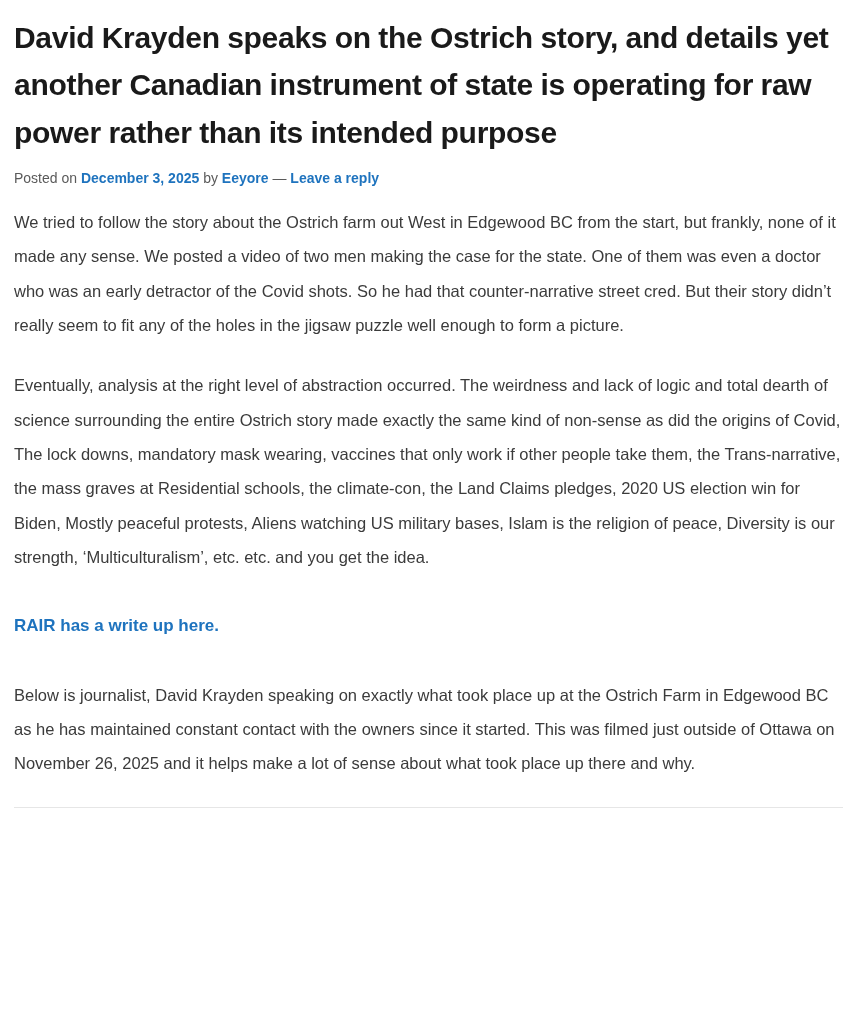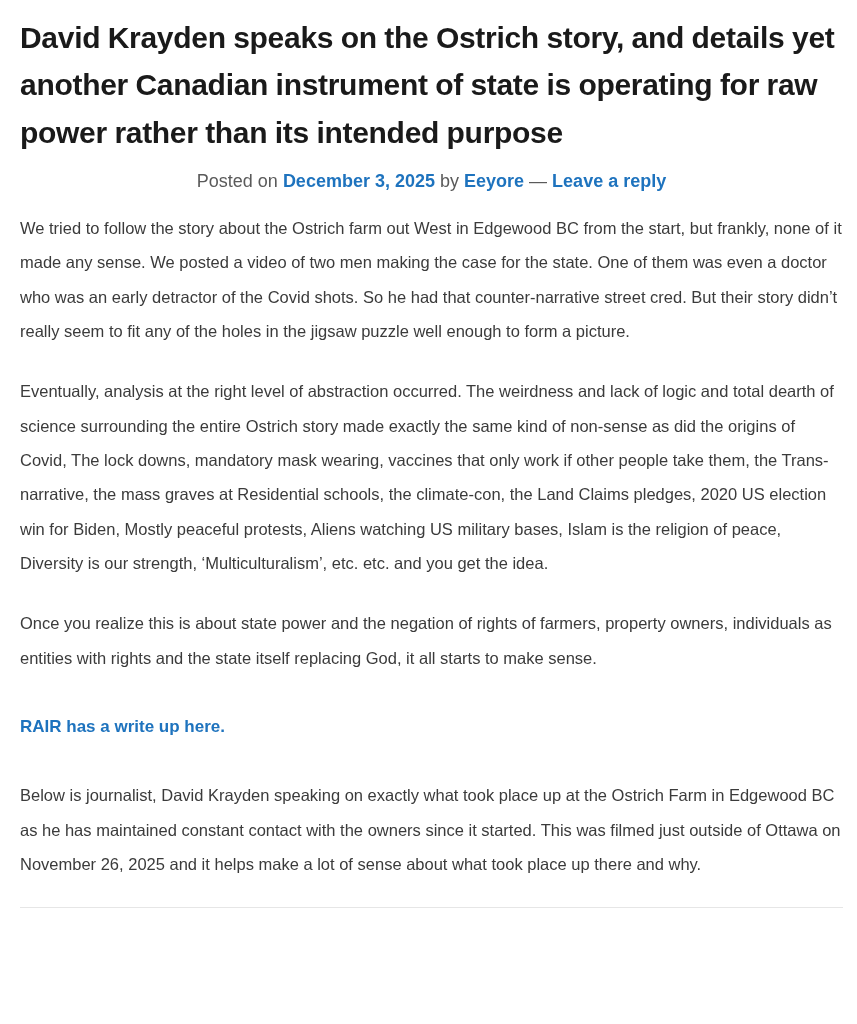--- a/index.html
+++ b/index.html
@@ -10,38 +10,37 @@
   body {
     width: 857px;
     min-height: 1024px;
     font-family: "Liberation Sans", sans-serif;
     color: #2b2b2b;
     -webkit-font-smoothing: antialiased;
   }
   .page {
     width: 857px;
     box-sizing: border-box;
-    padding: 14px 14px 0 20px;
+    padding: 14px 14px 0 14px;
   }
   .entry-title {
     font-family: "Liberation Sans", sans-serif;
     font-size: 30px;
     line-height: 1.58;
     font-weight: 700;
     color: #1a1a1a;
     letter-spacing: -0.3px;
     margin: 0 0 6px 0;
     word-spacing: -0.5px;
   }
   .entry-meta {
-    font-size: 18px;
+    font-size: 14px;
     line-height: 1.5;
     color: #5a5a5a;
     margin: 12px 0 0 0;
-    text-align: center;
   }
   .entry-meta a {
     color: #1e73be;
     text-decoration: none;
     font-weight: 700;
   }
   .entry-meta .sep {
     color: #5a5a5a;
   }
   .entry-content {
@@ -83,21 +82,20 @@
     <a href="#">December 3, 2025</a>
     <span>by</span>
     <a href="#">Eeyore</a>
     <span class="sep">—</span>
     <a href="#">Leave a reply</a>
   </div>
 
   <div class="entry-content">
     <p>We tried to follow the story about the Ostrich farm out West in Edgewood BC from the start, but frankly, none of it made any sense. We posted a video of two men making the case for the state. One of them was even a doctor who was an early detractor of the Covid shots. So he had that counter-narrative street cred. But their story didn’t really seem to fit any of the holes in the jigsaw puzzle well enough to form a picture.</p>
     <p>Eventually, analysis at the right level of abstraction occurred. The weirdness and lack of logic and total dearth of science surrounding the entire Ostrich story made exactly the same kind of non-sense as did the origins of Covid, The lock downs, mandatory mask wearing, vaccines that only work if other people take them, the Trans-narrative, the mass graves at Residential schools, the climate-con, the Land Claims pledges, 2020 US election win for Biden, Mostly peaceful protests, Aliens watching US military bases, Islam is the religion of peace, Diversity is our strength, ‘Multiculturalism’, etc. etc. and you get the idea.</p>
-    <p>Once you realize this is about state power and the negation of rights of farmers, property owners, individuals as entities with rights and the state itself replacing God, it all starts to make sense.</p>
     <p class="link-para">
       <a href="#">RAIR has a write up here.</a>
     </p>
     <p>Below is journalist, David Krayden speaking on exactly what took place up at the Ostrich Farm in Edgewood BC as he has maintained constant contact with the owners since it started. This was filmed just outside of Ottawa on November 26, 2025 and it helps make a lot of sense about what took place up there and why.</p>
   </div>
 
   <div class="bottom-rule"></div>
 </div>
 
 </body></html>

